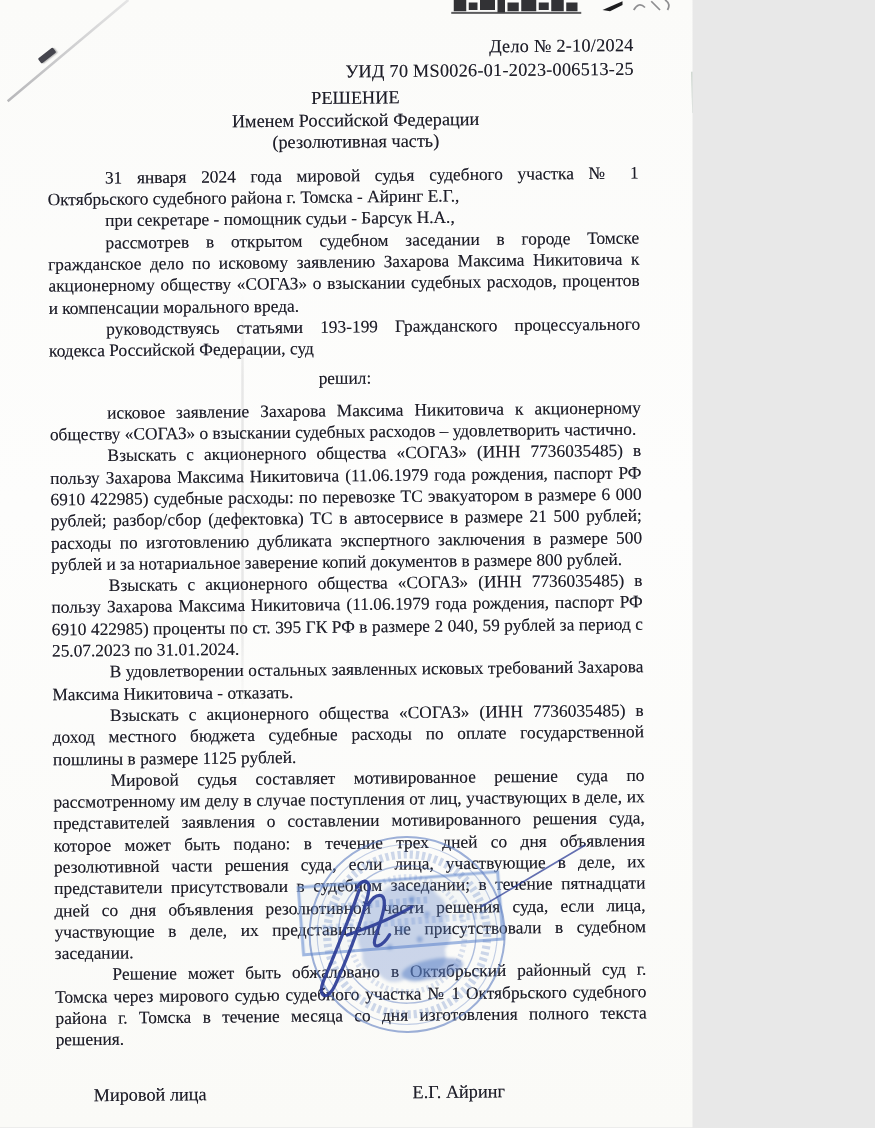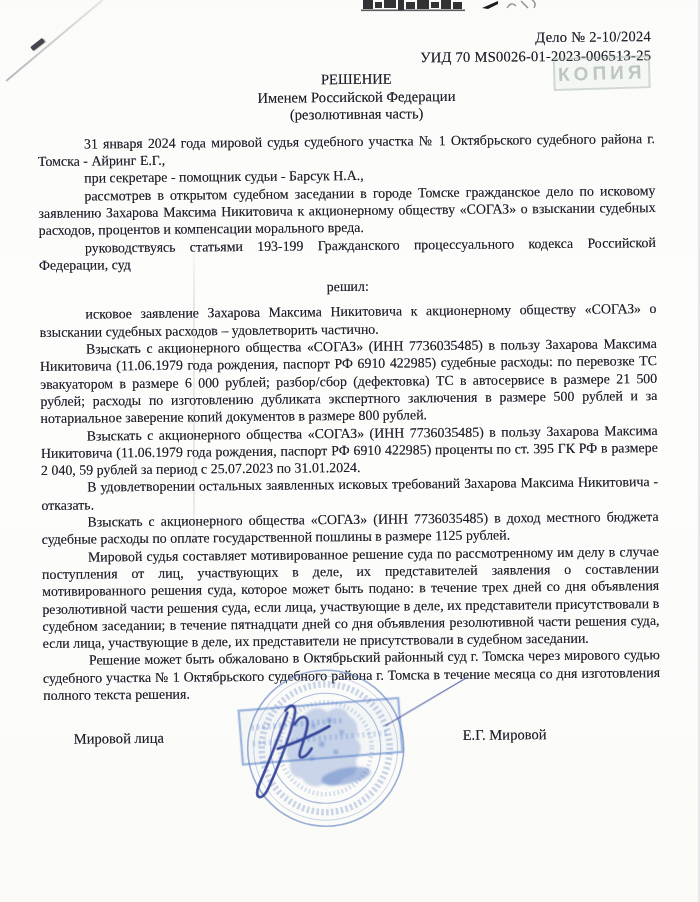--- a/index.html
+++ b/index.html
@@ -1,17 +1,17 @@
 <!DOCTYPE html>
 <html><head>
 <meta charset="utf-8">
 <style>
   html,body{margin:0;padding:0;background:#e8e8e8;}
   .page{
-    position:relative;width:698px;height:902px;overflow:hidden;
+    position:relative;width:554px;height:902px;overflow:hidden;
     background:linear-gradient(180deg,#fbfbf9 0%,#fdfdfc 45%,#fafaf7 100%);
     font-family:"Liberation Serif","DejaVu Serif",serif;color:#1e1e28;
   }
   .tilt{position:absolute;inset:0;transform:rotate(-0.55deg);transform-origin:50% 40%;}
   .doc-text{text-shadow:0 0 0.5px rgba(30,30,45,0.55);}
   .header{margin:30px 44px 0 0;text-align:right;font-size:14.6px;line-height:19px;letter-spacing:0.2px;}
   .title{text-align:center;margin-top:3px;font-size:14.6px;line-height:17.6px;transform:translateX(10px);}
   .body{margin:9px 41px 0 40px;font-size:13.9px;line-height:17.3px;text-align:justify;}
   .body p{margin:0;text-indent:46px;}
   .body p.res-head{text-align:center;text-indent:0;margin:7px 0 8px 0;}
@@ -90,21 +90,21 @@
         <p>Взыскать с акционерного общества «СОГАЗ» (ИНН 7736035485) в пользу Захарова Максима Никитовича (11.06.1979 года рождения, паспорт РФ 6910 422985) судебные расходы:  по перевозке ТС эвакуатором в размере 6 000 рублей; разбор/сбор (дефектовка) ТС в автосервисе в размере 21 500 рублей; расходы по изготовлению дубликата экспертного заключения в размере 500 рублей и за нотариальное заверение копий документов в размере 800 рублей.</p>
         <p>Взыскать с акционерного общества «СОГАЗ» (ИНН 7736035485) в пользу Захарова Максима Никитовича (11.06.1979 года рождения, паспорт РФ 6910 422985) проценты по ст. 395 ГК РФ в размере 2 040, 59 рублей за период с 25.07.2023 по 31.01.2024.</p>
         <p>В удовлетворении остальных заявленных исковых требований Захарова Максима Никитовича -  отказать.</p>
         <p>Взыскать с акционерного общества «СОГАЗ» (ИНН 7736035485) в доход местного бюджета судебные расходы по оплате государственной пошлины в размере 1125 рублей.</p>
         <p>Мировой судья составляет мотивированное решение суда по рассмотренному им делу в случае поступления от лиц, участвующих в деле, их представителей заявления о составлении мотивированного решения суда, которое может быть подано: в течение трех дней со дня объявления резолютивной части решения суда, если лица, участвующие в деле, их представители присутствовали в судебном заседании; в течение пятнадцати дней со дня объявления резолютивной части решения суда, если лица, участвующие в деле, их представители не присутствовали в судебном заседании.</p>
         <p>Решение может быть обжаловано в Октябрьский районный суд г. Томска через мирового судью судебного участка № 1 Октябрьского судебного района г. Томска в течение месяца со дня изготовления полного текста решения.</p>
       </div>
 
       <div class="sig-row">
         <span>Мировой лица</span>
-        <span>Е.Г. Мировой</span>
+        <span>Е.Г. Айринг</span>
       </div>
     </div>
 
     <div class="copy-stamp">
       <span>КОПИЯ</span>
     </div>
 
     <svg class="seal-wrap" viewBox="0 0 250 240">
       <defs>
         <filter id="blur1" x="-20%" y="-20%" width="140%" height="140%">

